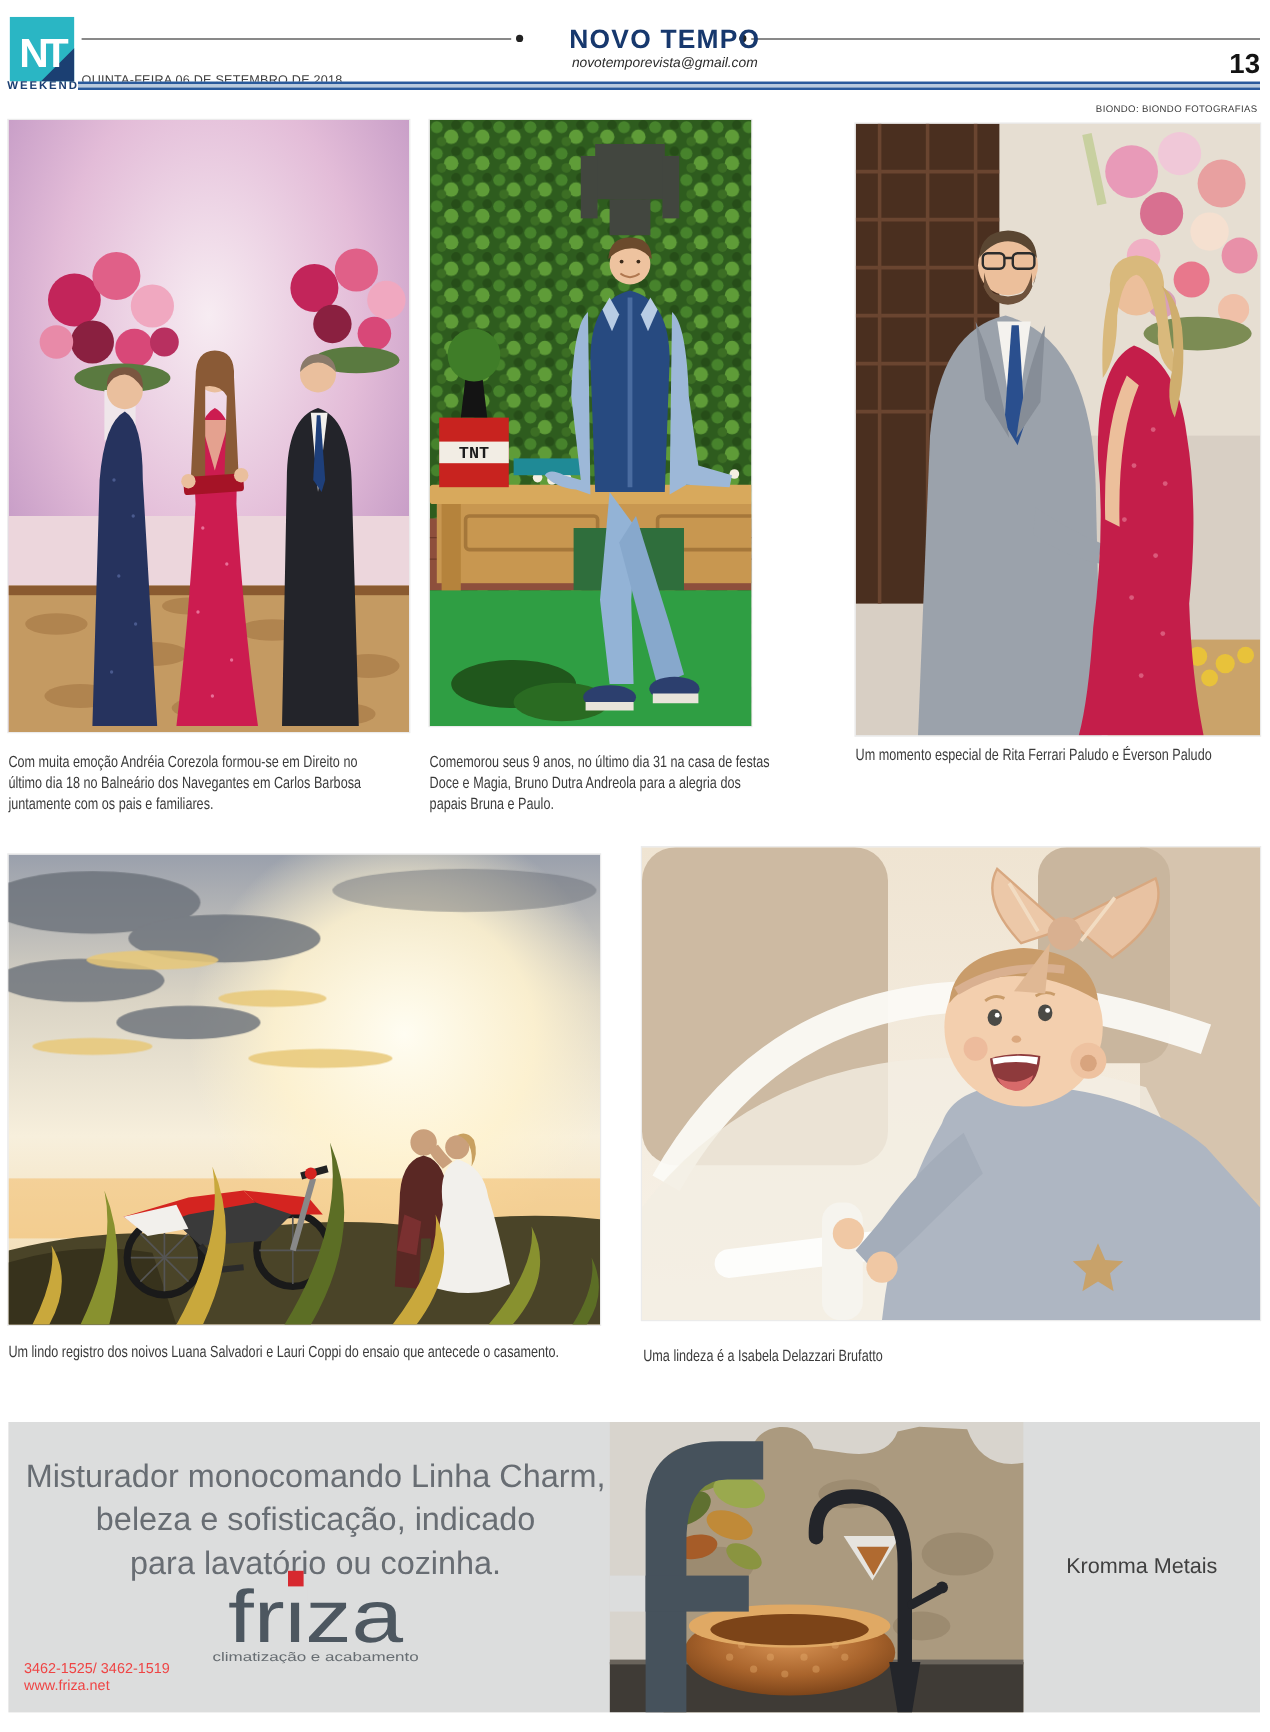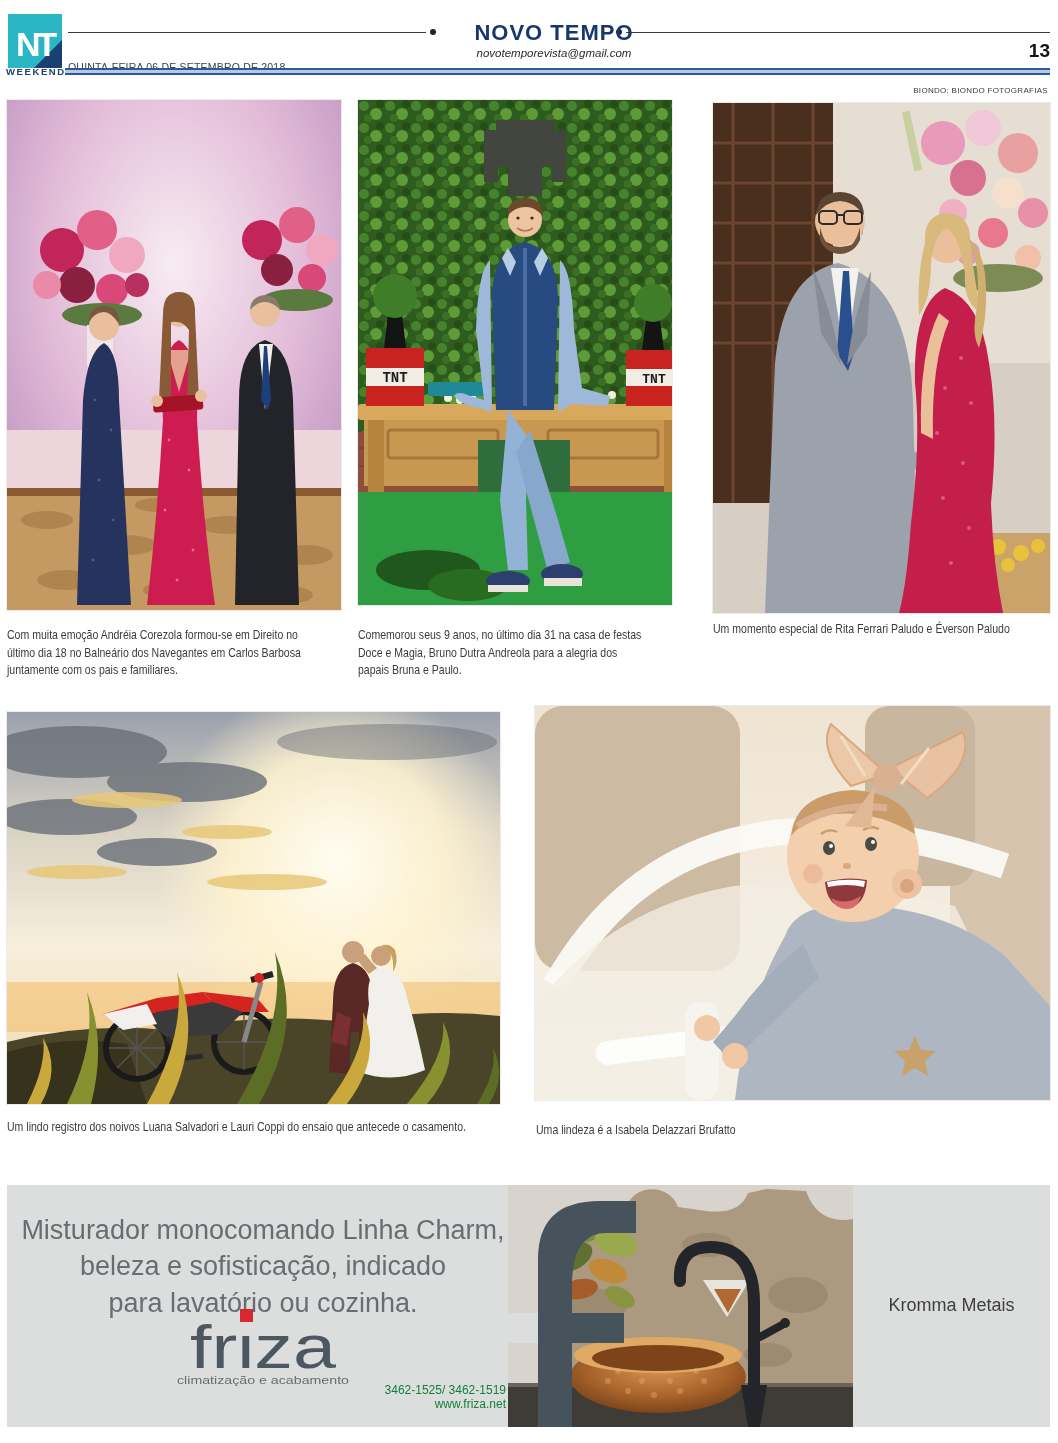--- a/index.html
+++ b/index.html
@@ -9,35 +9,35 @@
   
   .nt-logo{left:8px;top:14px;width:54px;height:54px;}
   .weekend{left:6px;top:66px;font-size:9.5px;font-weight:bold;letter-spacing:1.6px;color:#1b3f72;}
   .hairline{top:32px;height:1px;background:#3c3c3c;}
   .hl-dot{top:29px;width:6px;height:6px;border-radius:50%;background:#222;}
   .masthead{left:364px;top:20px;width:380px;text-align:center;color:#17386d;
             font-size:22px;font-weight:bold;letter-spacing:1px;}
   .mast-mail{left:364px;top:47px;width:380px;text-align:center;color:#2b2b2b;
              font-size:11.5px;font-style:italic;}
   .date-line{left:68px;top:45px;font-size:10.5px;color:#3f3f3f;letter-spacing:.2px;margin-top:16px;}
-  .page-no{left:1016px;top:40px;width:34px;text-align:right;font-size:19px;font-weight:bold;color:#141414;}
+  .page-no{left:1016px;top:40px;width:34px;text-align:right;font-size:23px;font-weight:bold;color:#141414;}
   .blue-rule{left:65px;top:68px;width:985px;height:3px;background:#b9cadd;
              border-top:2px solid #2a5a9c;border-bottom:2px solid #2a5a9c;}
   .credit{left:700px;top:86px;width:348px;text-align:right;font-size:8px;
           letter-spacing:.3px;color:#3a3a3a;}
   
   .photo{position:absolute;overflow:hidden;box-shadow:0 0 0 1px rgba(0,0,0,.08);background:#eee;}
   .caption{position:absolute;font-size:13.5px;line-height:1.3;color:#3b3b3b;
            white-space:pre-line;transform:scaleX(.78);transform-origin:0 0;}
   
   .ad{left:7px;top:1185px;width:1043px;height:242px;background:#dcdddd;}
   .ad-headline{left:20px;top:1212px;width:486px;text-align:center;font-size:27px;
                line-height:1.35;color:#686d73;white-space:pre-line;}
-  .ad-contact{left:20px;top:1384px;width:486px;text-align:right;font-size:12px;
-              line-height:13.5px;color:#15803d;}
+  .ad-contact{left:20px;top:1384px;width:486px;text-align:left;font-size:12px;
+              line-height:13.5px;color:#ef4444;}
   .ad-partner{left:853px;top:1295px;width:197px;text-align:center;font-size:18px;color:#404040;}
 </style>
 </head>
 <body>
 
 <div class="page">
 
   <svg class="abs nt-logo" width="54" height="54" viewBox="0 0 54 54">
     <rect x="0" y="0" width="54" height="54" fill="#2ab6c4"></rect>
     <polygon points="54,26 54,54 26,54" fill="#1b3f72"></polygon>
@@ -136,21 +136,21 @@
       <g>
         <path d="M258 240 Q232 248 232 300 L228 505 L292 505 L286 300 Q284 248 258 240 Z" fill="#23242a"></path>
         <path d="M252 244 L258 310 L266 244 Z" fill="#f2f0ec"></path>
         <path d="M257 246 L254 300 L261 310 L264 300 L260 246 Z" fill="#1e3f7a"></path>
         <circle cx="258" cy="212" r="15" fill="#eabf9d"></circle>
         <path d="M243 210 Q244 196 258 195 Q272 196 273 210 Q266 202 258 202 Q250 202 243 210 Z" fill="#8a7a6a"></path>
       </g>
     </svg>
   </div>
 
-  <div class="photo" style="left:358px;top:100px;width:314px;height:505px;">
+  <div class="photo" style="left:358px;top:100px;width:268px;height:505px;">
     <svg width="332" height="505" viewBox="0 0 332 505">
       <defs>
         <pattern id="hedge" width="26" height="22" patternUnits="userSpaceOnUse">
           <rect width="26" height="22" fill="#2e5c1e"></rect>
           <circle cx="6" cy="6" r="5" fill="#47832c"></circle>
             <circle cx="18" cy="14" r="6" fill="#5f9c38"></circle>
           <circle cx="22" cy="4" r="4" fill="#264d18"></circle>
             <circle cx="10" cy="18" r="4" fill="#3c6e24"></circle>
         </pattern>
       </defs>

